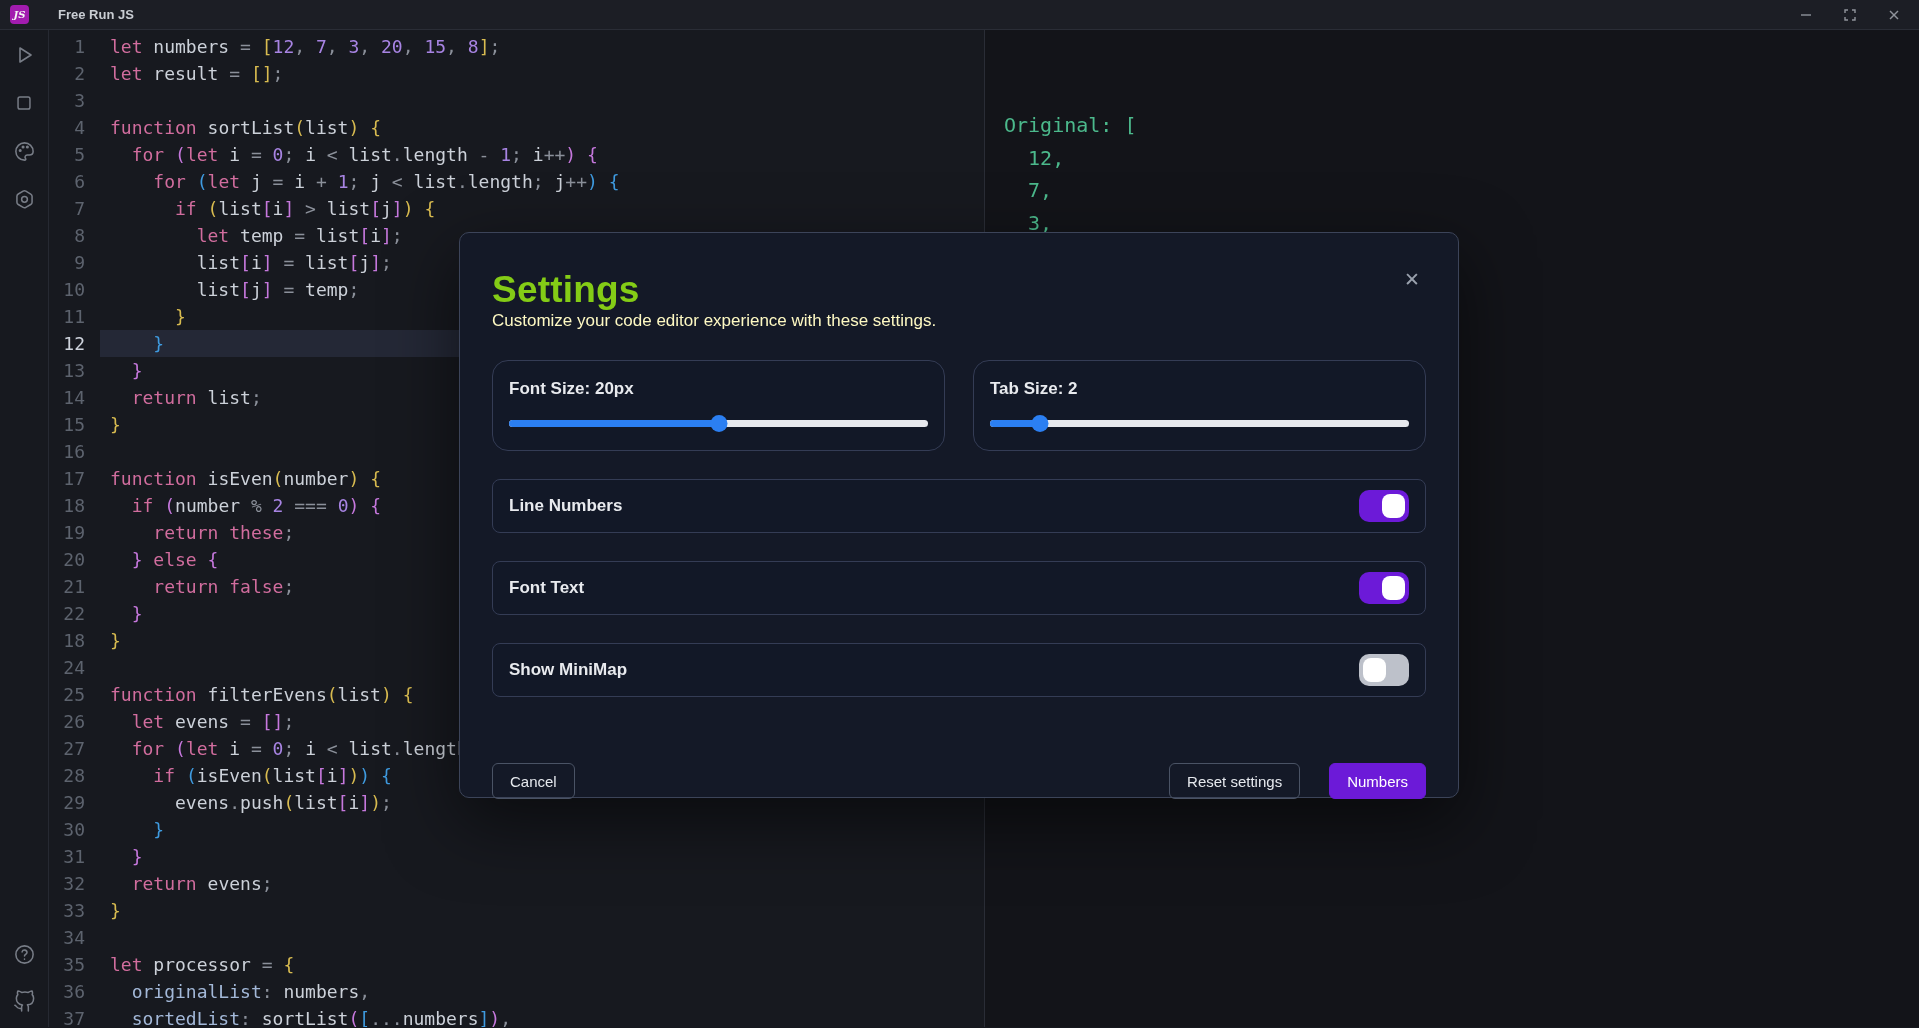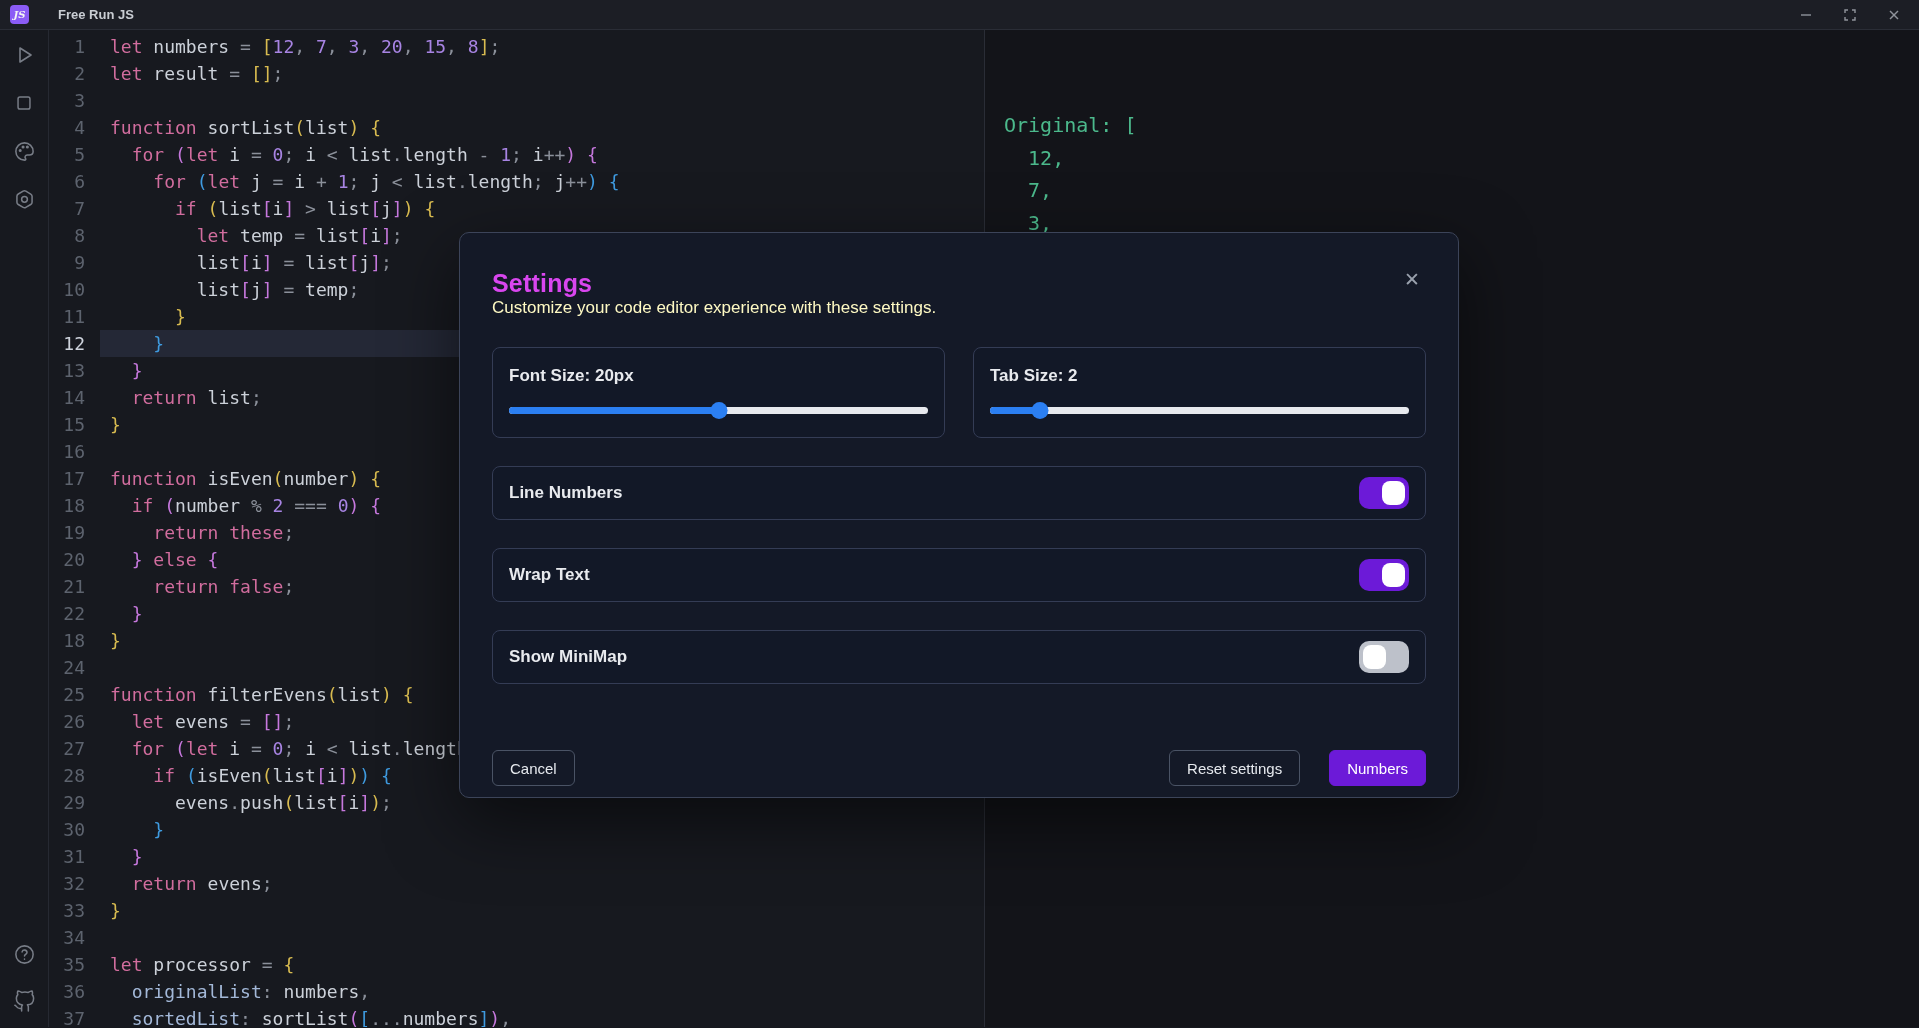--- a/index.html
+++ b/index.html
@@ -2,21 +2,21 @@
 <html><head>
 <meta charset="utf-8">
 <style>
   * { margin:0; padding:0; box-sizing:border-box; }
   html,body { width:1919px; height:1028px; overflow:hidden; background:#16181e;
               font-family:"Liberation Sans", sans-serif; }
 
   
   .titlebar { position:relative; height:30px; background:#1c1e25; border-bottom:1px solid #2a2d36;
               display:flex; align-items:center; padding:0 10px; }
-  .app-logo { width:19px; height:19px; background:#8b5cf6; border-radius:4px; display:flex;
+  .app-logo { width:19px; height:19px; background:#a21caf; border-radius:4px; display:flex;
               align-items:center; justify-content:center; color:#f5f5f5;
               font-family:"DejaVu Serif", serif; font-style:italic; font-weight:bold; font-size:10px; }
   .app-title { margin-left:9px; color:#c9cdd3; font-size:13px; font-weight:600;padding-left:20px; }
   .win-controls { position:absolute; right:10px; top:0; height:30px; display:flex; align-items:center; gap:14px; }
   .win-btn { width:30px; height:26px; display:flex; align-items:center; justify-content:center; cursor:default; }
   .win-btn svg { stroke:#8f939b; stroke-width:1.4; fill:none; }
 
   
   .main { display:flex; height:997px; position:relative; }
 
@@ -49,25 +49,25 @@
   .output { width:935px; flex:none; background:#131419; border-left:1px solid #2a2d36;
             padding:14px 0 0 19px; font-family:"DejaVu Sans Mono", monospace;
             font-size:20px; line-height:32.5px; color:#4cb98c; white-space:pre; }
 
   
   .modal { position:absolute; left:459px; top:202px; width:1000px; height:566px;
            background:#141927; border:1px solid #3c4459; border-radius:10px;
            box-shadow:0 24px 70px rgba(0,0,0,0.55); padding:36px 32px 32px 32px; z-index:10; }
   .modal-close { position:absolute; top:34px; right:34px; width:24px; height:24px; display:flex;
                  align-items:center; justify-content:center; color:#9aa1ad; font-size:19px; cursor:default; }
-  .modal-title { color:#d946ef; font-size:25px; font-weight:bold; letter-spacing:0.2px; }
+  .modal-title { color:#84cc16; font-size:37px; font-weight:bold; letter-spacing:0.2px; }
   .modal-sub { color:#fef9c3; font-size:17px; }
 
   .cards-row { display:flex; gap:28px; margin-top:29px; }
-  .card { flex:1; height:91px; background:#121827; border:1px solid #343c55; border-radius:8px; padding:18px 16px; }
+  .card { flex:1; height:91px; background:#121827; border:1px solid #343c55; border-radius:16px; padding:18px 16px; }
   .card-label { color:#e8eaee; font-size:17px; font-weight:bold; }
   .slider { position:relative; margin-top:16px; height:17px; }
   .slider-track { position:absolute; top:5px; left:0; right:0; height:7px; border-radius:4px; background:#e7e9ee; }
   .slider-fill { position:absolute; top:5px; left:0; height:7px; border-radius:4px 0 0 4px; background:#2b7ff2; }
   .slider-thumb { position:absolute; top:0; width:17px; height:17px; border-radius:50%;
                   background:#2b7ff2; transform:translateX(-50%); }
 
   .toggle-row { margin-top:28px; height:54px; background:#121827; border:1px solid #343c55; border-radius:8px;
                 display:flex; align-items:center; justify-content:space-between; padding:12px 16px; }
   .toggle-label { color:#e8eaee; font-size:17px; font-weight:bold; }
@@ -226,21 +226,21 @@
     </div>
 
     <div class="toggle-row">
       <div class="toggle-label">Line Numbers</div>
       <div class="toggle on">
           <div class="knob"></div>
         </div>
     </div>
 
     <div class="toggle-row">
-      <div class="toggle-label">Wrap Text</div>
+      <div class="toggle-label">Font Text</div>
       <div class="toggle on">
           <div class="knob"></div>
         </div>
     </div>
 
     <div class="toggle-row">
       <div class="toggle-label">Show MiniMap</div>
       <div class="toggle">
           <div class="knob"></div>
         </div>

